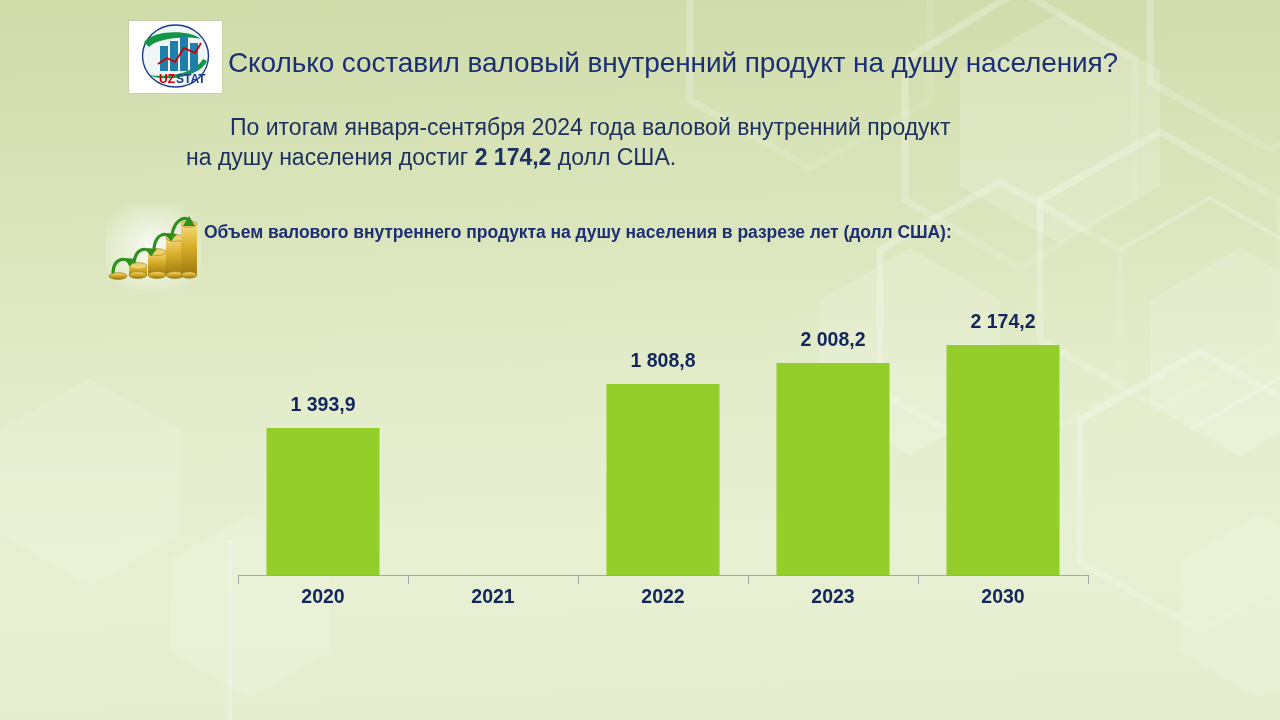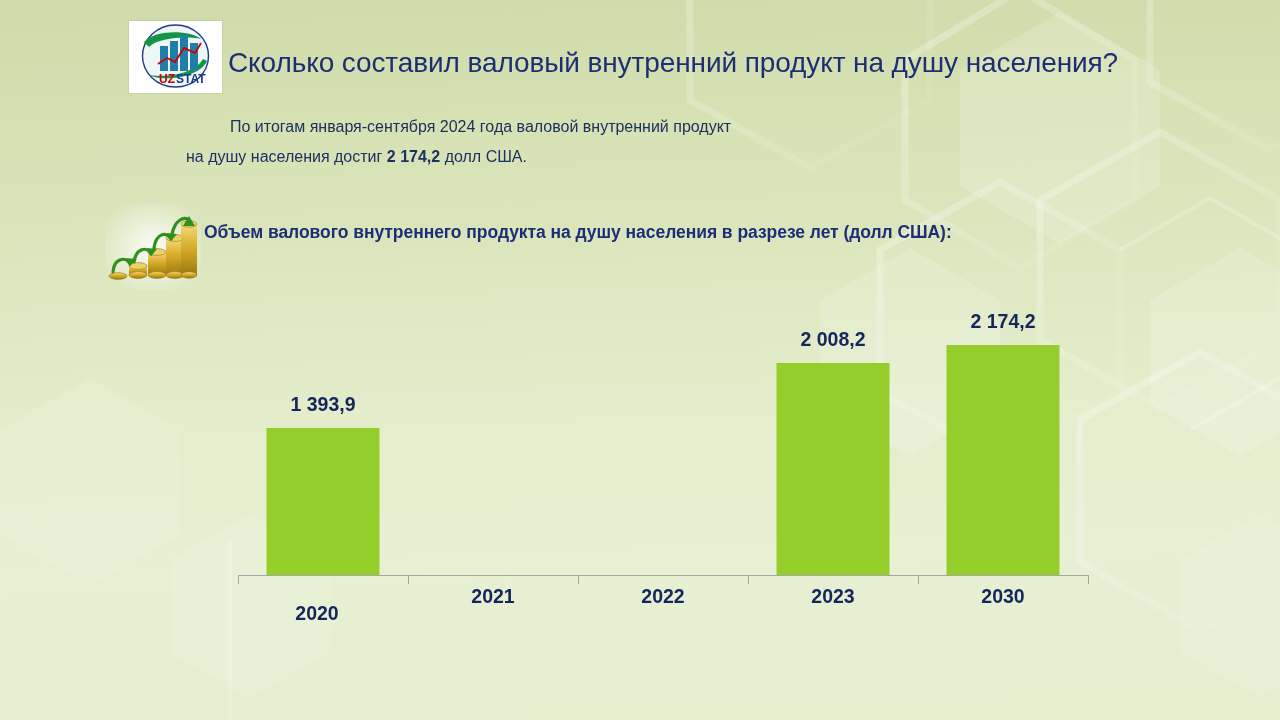--- a/index.html
+++ b/index.html
@@ -28,21 +28,21 @@
   
   .title{
     position:absolute;left:228px;top:48px;width:960px;
     font-size:28px;font-weight:normal;color:#1d2f74;
     letter-spacing:-0.1px;line-height:30px;white-space:nowrap;
   }
 
   
   .body-text{
     position:absolute;left:186px;top:112px;width:940px;
-    font-size:16px;color:#1d3160;line-height:30px;
+    font-size:23px;color:#1d3160;line-height:30px;
     text-align:justify;text-indent:44px;
     text-justify:inter-word;
   }
   .body-text .accent{font-weight:bold;}
   .body-text .lastline{display:block;text-indent:0;text-align:left;}
 
   
   .coins{position:absolute;left:105px;top:204px;width:96px;height:86px;}
   .coins svg{display:block;}
 
@@ -198,31 +198,35 @@
   </div>
 
   <div class="subtitle">Объем валового внутреннего продукта на душу населения в разрезе лет (долл США):</div>
 
   <div class="chart">
     <div class="plot">
         <div class="bar-slot" style="left: 0px; width: 170px; text-decoration: underline;">
           <div class="bar" title="2020: 1 393,9" style="height: 147px; background: rgb(148, 206, 43);"></div>
           <div class="bar-label" style="bottom: 159px; color: rgb(20, 38, 92);">1 393,9</div>
         </div>
+        <div class="bar-slot" style="left: 340px; width: 170px;">
+          <div class="bar" title="2022: 1 808,8" style="height: 191px; background: rgb(148, 206, 43);"></div>
+          <div class="bar-label" style="bottom: 203px; color: rgb(20, 38, 92);">1 808,8</div>
+        </div>
         <div class="bar-slot" style="left: 510px; width: 170px;">
           <div class="bar" title="2023: 2 008,2" style="height: 212px; background: rgb(148, 206, 43);"></div>
           <div class="bar-label" style="bottom: 224px; color: rgb(20, 38, 92);">2 008,2</div>
         </div>
         <div class="bar-slot" style="left: 680px; width: 170px;">
           <div class="bar" title="2024: 2 174,2" style="height: 230px; background: rgb(148, 206, 43);"></div>
           <div class="bar-label" style="bottom: 242px; color: rgb(20, 38, 92);">2 174,2</div>
         </div>
       </div>
     <div class="axis-line"></div>
-  <div class="cat-label" style="left: 232px; width: 170px; color: rgb(20, 38, 92); margin-top: 17px;">2020</div>
+  <div class="cat-label" style="left: 238px; width: 170px; color: rgb(20, 38, 92);">2020</div>
       <div class="tick" style="left: 238px; background: rgb(166, 166, 166);"></div>
       <div class="cat-label" style="left: 408px; width: 170px; color: rgb(20, 38, 92);">2021</div>
       <div class="tick" style="left: 408px; background: rgb(166, 166, 166);"></div>
       <div class="cat-label" style="left: 578px; width: 170px; color: rgb(20, 38, 92);">2022</div>
       <div class="tick" style="left: 578px; background: rgb(166, 166, 166);"></div>
       <div class="cat-label" style="left: 748px; width: 170px; color: rgb(20, 38, 92);">2023</div>
       <div class="tick" style="left: 748px; background: rgb(166, 166, 166);"></div>
       <div class="cat-label" style="left: 918px; width: 170px; color: rgb(20, 38, 92);">2030</div>
       <div class="tick" style="left: 918px; background: rgb(166, 166, 166);"></div>
       <div class="tick" style="left: 1088px; background: rgb(166, 166, 166);"></div>

